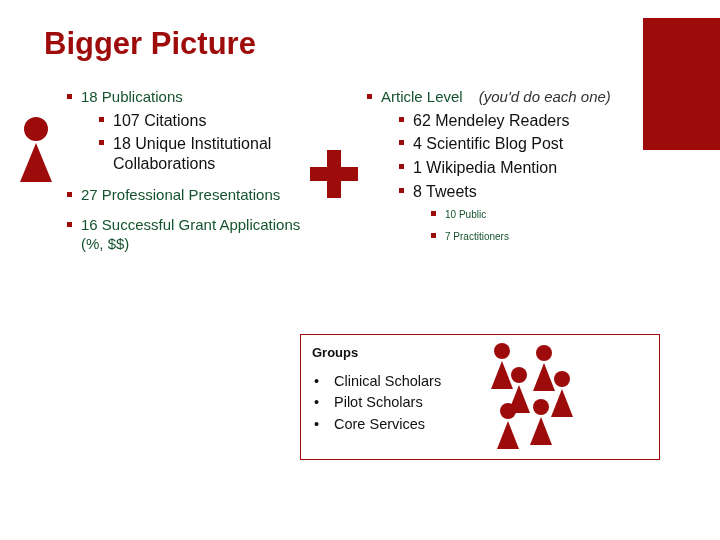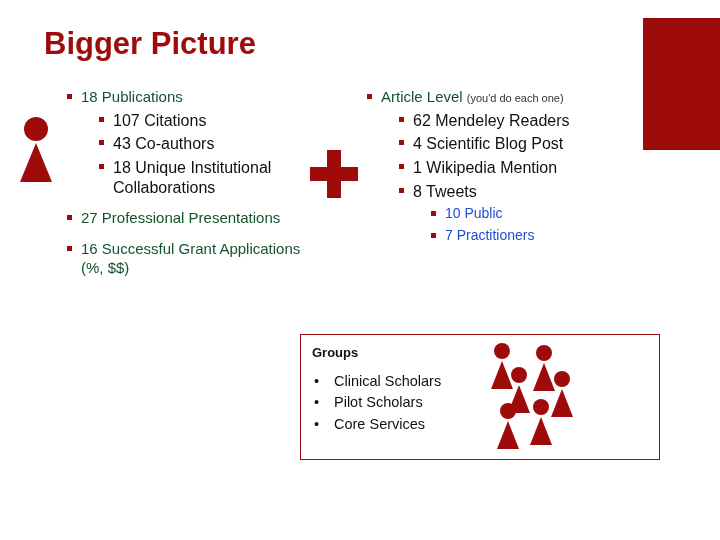--- a/index.html
+++ b/index.html
@@ -88,25 +88,27 @@
   }
   ul.sub > li.item { margin-bottom: 4px; }
   .t2 { font-size: 16px; color: #111111; }
   
   ul.sub3 {
     list-style: none;
     margin: 4px 0 0 0;
     padding: 0 0 0 17px;
   }
   ul.sub3 > li.item { margin-bottom: 4px; }
-  .t3 { font-size: 14px; color: #1d4ed8; }
+  .t3 { font-size: 10px; color: #14532d; }
 
   .note {
-    font-size: 11px;
+    font-size: 15px;
+    font-style: italic;
     color: #333333;
+    margin-left: 12px;
   }
 
   
   .groups-box {
     position: absolute;
     left: 300px;
     top: 334px;
     width: 360px;
     height: 126px;
     border: 1.5px solid #9e0b0b;
@@ -174,24 +176,20 @@
 
   <div class="col col-left">
     <ul class="lvl">
       <li class="item">
         <span class="sq"></span>
         <span class="t1">18 Publications</span>
         <ul class="sub">
           <li class="item">
             <span class="sq"></span>
             <span class="t2">107 Citations</span>
-          </li>
-          <li class="item">
-            <span class="sq"></span>
-            <span class="t2">43 Co-authors</span>
           </li>
           <li class="item">
             <span class="sq"></span>
             <span class="t2">18 Unique Institutional Collaborations</span>
           </li>
         </ul>
       </li>
       <li class="item" style="margin-top:12px;">
         <span class="sq"></span>
         <span class="t1">27 Professional Presentations</span>

